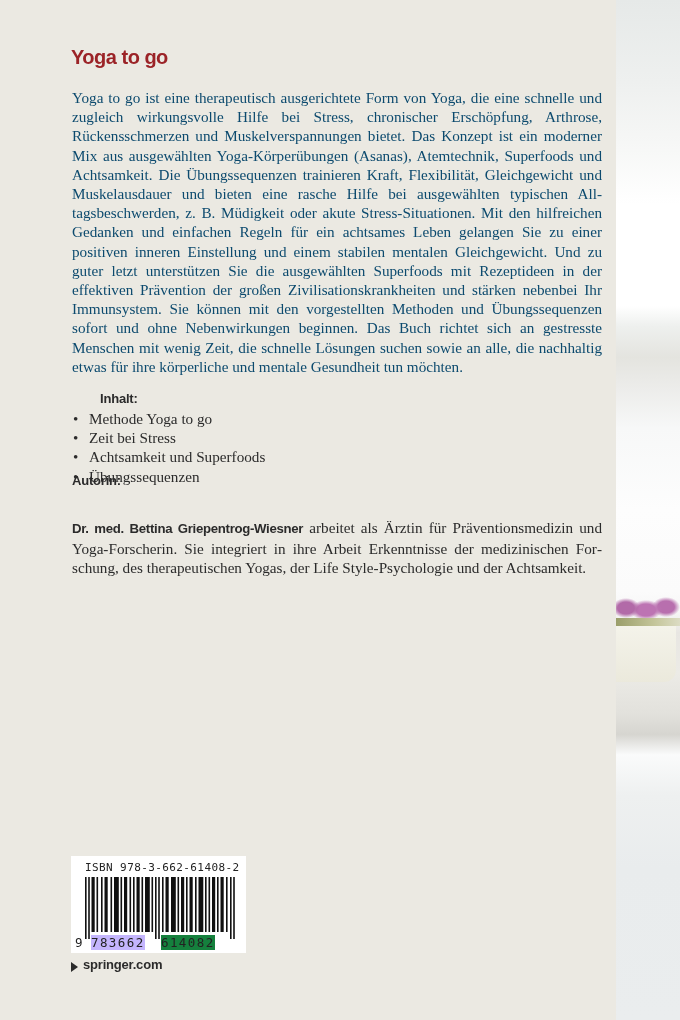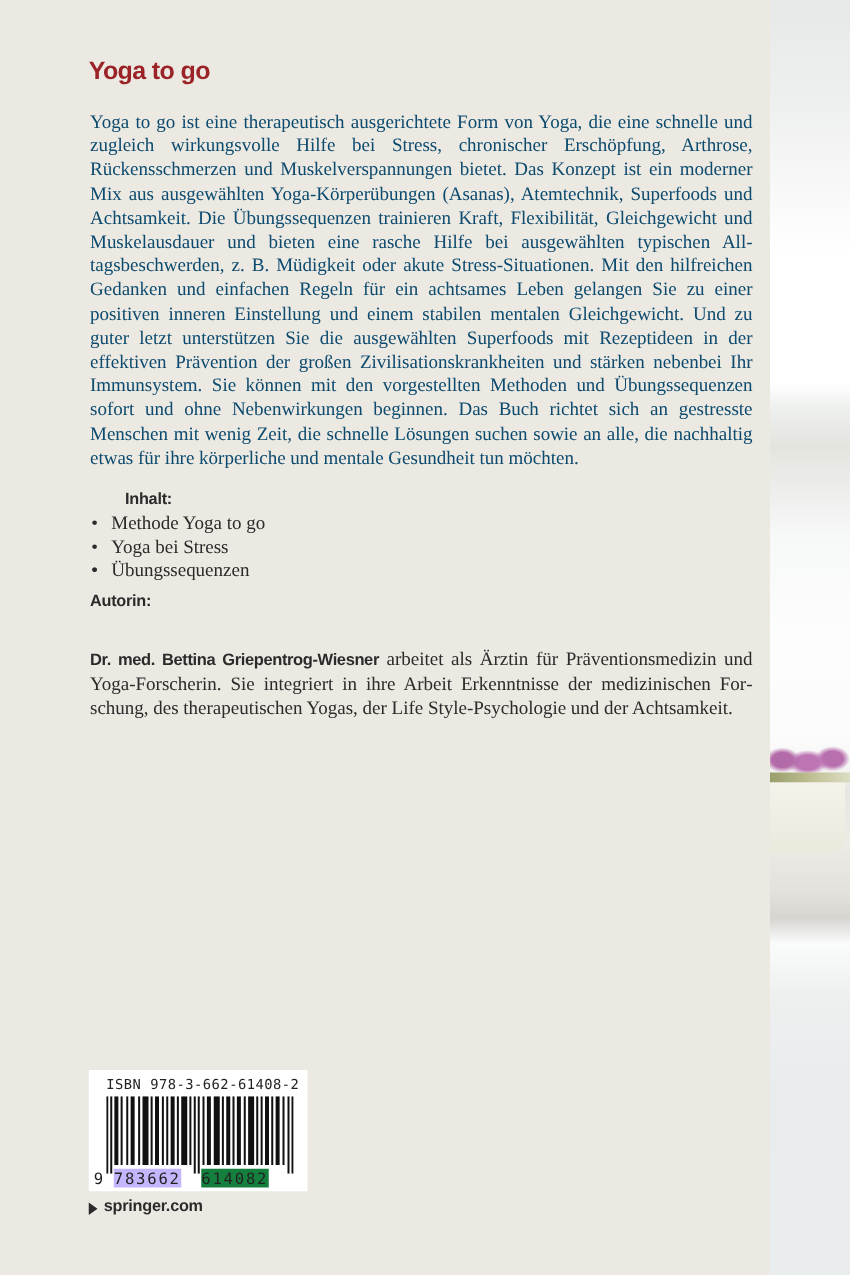--- a/index.html
+++ b/index.html
@@ -236,24 +236,25 @@
   <p class="body">Yoga to go ist eine therapeutisch ausgerichtete Form von Yoga, die eine schnelle und zugleich wirkungsvolle Hilfe bei Stress, chronischer Erschöpfung, Arthrose, Rückensschmerzen und Muskelverspannungen bietet. Das Konzept ist ein moderner Mix aus ausgewählten Yoga-Körperübungen (Asanas), Atemtechnik, Superfoods und Achtsamkeit. Die Übungssequenzen trainieren Kraft, Flexibilität, Gleichgewicht und Muskelausdauer und bieten eine rasche Hilfe bei ausgewählten typischen All­tagsbeschwerden, z. B. Müdigkeit oder akute Stress-Situationen. Mit den hilfreichen Gedanken und einfachen Regeln für ein achtsames Leben gelangen Sie zu einer positiven inneren Einstellung und einem stabilen mentalen Gleichgewicht. Und zu guter letzt unterstützen Sie die ausgewählten Superfoods mit Rezeptideen in der effektiven Prävention der großen Zivilisationskrankheiten und stärken nebenbei Ihr Immunsystem. Sie können mit den vorgestellten Methoden und Übungssequenzen sofort und ohne Nebenwirkungen beginnen. Das Buch richtet sich an gestresste Menschen mit wenig Zeit, die schnelle Lösungen suchen sowie an alle, die nachhaltig etwas für ihre körperliche und mentale Gesundheit tun möchten.</p>
 
   <h2 class="section-label contents-label">Inhalt:</h2>
   <ul class="contents-list">
     <li>
       <span class="bullet">•</span>
       <span>Methode Yoga to go</span>
     </li>
     <li>
       <span class="bullet">•</span>
-      <span>Yoga bei Stress</span>
+      <span>Zeit bei Stress</span>
     </li>
     <li>
       <span class="bullet">•</span>
+      <span>Achtsamkeit und Superfoods</span>
     </li>
     <li>
       <span class="bullet">•</span>
       <span>Übungssequenzen</span>
     </li>
   </ul>
 
   <h2 class="section-label author-label">Autorin:</h2>
   <p class="author-bio"><span class="author-name">Dr. med. Bettina Griepentrog-Wiesner</span><span> arbeitet als Ärztin für Präventionsmedizin und Yoga-Forscherin. Sie integriert in ihre Arbeit Erkenntnisse der medizinischen For­schung, des therapeutischen Yogas, der Life Style-Psychologie und der Achtsamkeit.</span></p>
 

